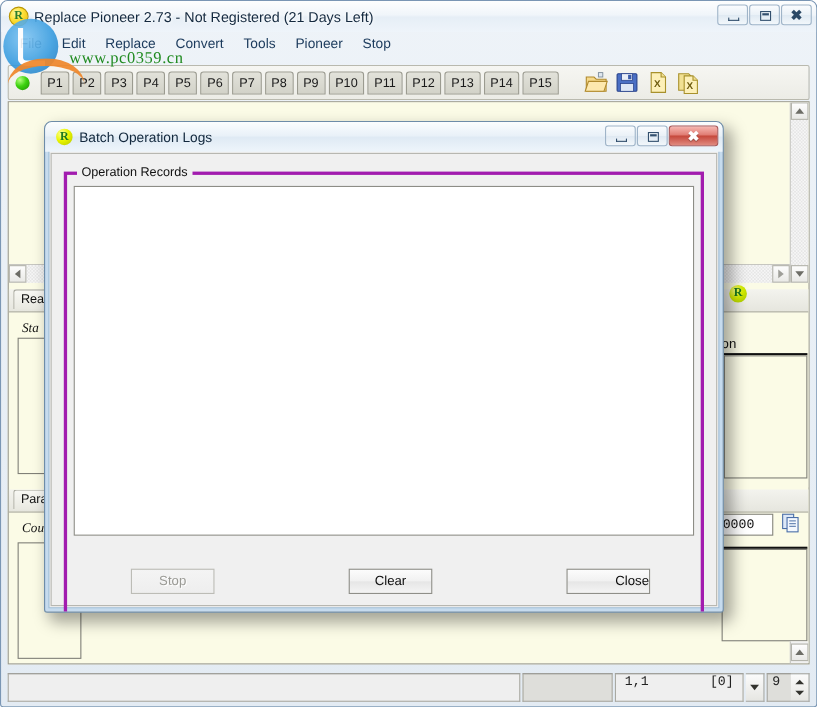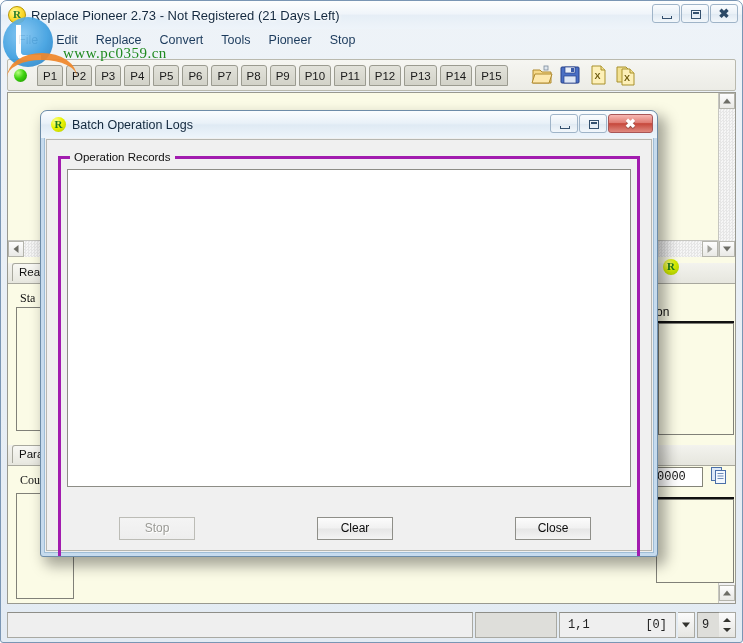--- a/index.html
+++ b/index.html
@@ -257,20 +257,21 @@
     border: 1px solid #a8a89e;
     border-bottom: none;
     margin-left: 4px;
     border-radius: 3px 3px 0 0;
     box-sizing: border-box;
     font-family: "Liberation Sans", sans-serif;
   }
   .pane-label {
     position: absolute;
     font-size: 12px;
+    font-style: italic;
     color: #111;
     font-family: "Liberation Serif", serif;
   }
   .pane-edit {
     position: absolute;
     background: #fbfbe6;
     border: 1px solid #808078;
     box-sizing: border-box;
   }
   .dark-rule {
@@ -352,21 +353,20 @@
   }
   .sb-cell {
     border: 1px solid #a9a9a2;
     border-top-color: #8e8e88;
     background: #efefef;
     box-sizing: border-box;
     font-size: 12px;
     font-family: "Liberation Mono", monospace;
     color: #222;
     display: flex;
-    align-items: center;
     margin-right: 2px;
   }
   #sb-blank { flex: 1 1 auto; }
   #sb-gray  { width: 82px; background: #dededa; }
   #sb-pos   { width: 117px; justify-content: space-between; padding: 0 8px; }
   #sb-font  { width: 78px; padding-left: 6px; border-right: none; margin-right: 0; }
   #sb-fontdrop {
     width: 17px;
     border: 1px solid #a9a9a2;
     border-left: none;
@@ -496,21 +496,21 @@
     box-sizing: border-box;
   }
   .dlg-btn.disabled {
     color: #9a9a95;
     background: linear-gradient(to bottom, #f4f4f4 0%, #eeeeee 100%);
     border-color: #bcbcb6;
     text-shadow: 1px 1px 0 #ffffff;
   }
   #btn-stop  { left: 72px; }
   #btn-clear { left: 270px; }
-  #btn-close { left: 468px; }
+  #btn-close { left: 468px; text-align: right; }
 </style>
 </head>
 <body>
 
 <div id="app-window">
 
   <div id="title-bar">
     <div id="app-icon">R</div>
     <div id="app-title">Replace Pioneer 2.73 - Not Registered (21 Days Left)</div>
     <div class="win-btns">

